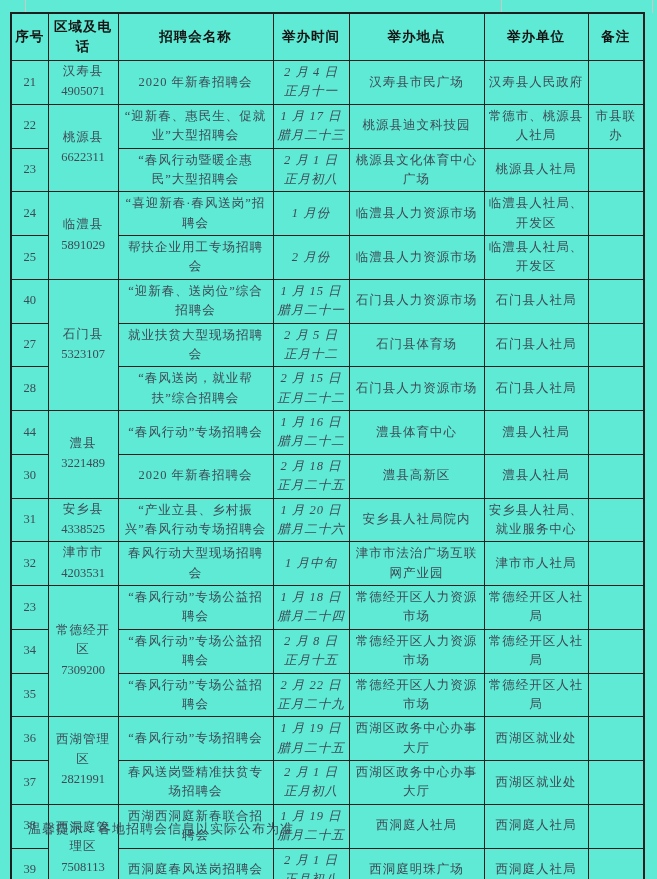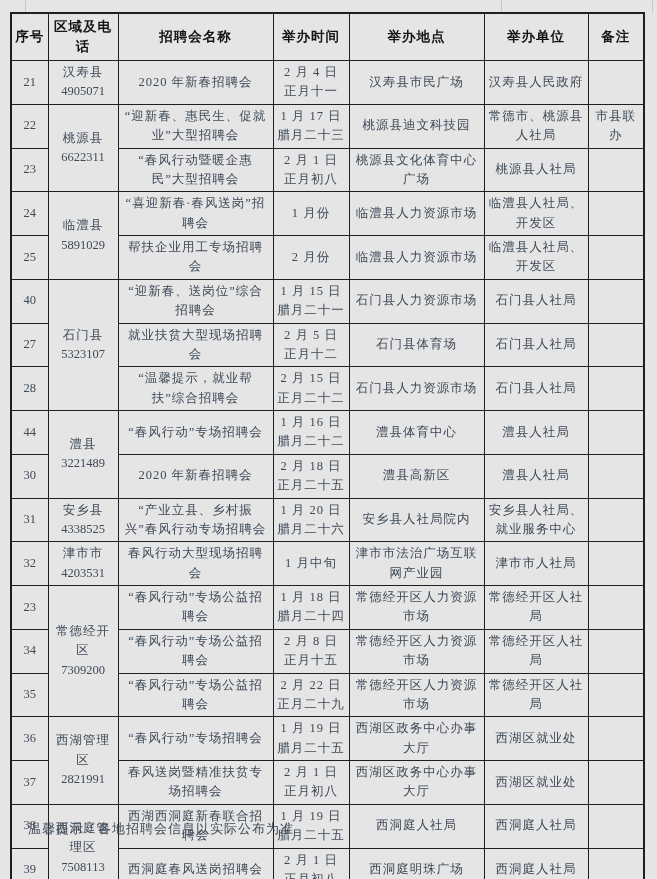--- a/index.html
+++ b/index.html
@@ -5,21 +5,21 @@
   html, body {
     margin: 0;
     padding: 0;
     background: #ffffff;
     font-family: "Liberation Serif", "DejaVu Serif", serif;
   }
   .page {
     position: relative;
     width: 657px;
     height: 879px;
-    background: #e5e5e5;
+    background: #5eead4;
     overflow: hidden;
   }
   
   .top-artifact {
     position: absolute;
     top: 0;
     width: 1px;
     height: 13px;
     background: #c9c9c9;
   }
@@ -51,23 +51,23 @@
     height: 42px;
     line-height: 1.45;
   }
   .fair-table td {
     color: #3f4a57;
     font-size: 12.5px;
     letter-spacing: 1px;
     height: 38px;
     line-height: 1.55;
   }
-  td.cell-time { white-space: pre-line; }
+  td.cell-time { white-space: pre-line; font-style: italic; }
   td.cell-no { letter-spacing: 0; }
-  .region-name { line-height: 1.55; }
+  .region-name { line-height: 1.55; font-family: Liberation Mono, monospace; }
   .region-phone { letter-spacing: 0; }
 
   .footer-note {
     position: absolute;
     left: 28px;
     top: 820px;
     color: #3f4a57;
     font-size: 13px;
     letter-spacing: 1px;
   }
@@ -174,21 +174,21 @@
           <td class="cell-no">27</td>
           <td class="cell-name">就业扶贫大型现场招聘会</td>
           <td class="cell-time">2 月 5 日
 正月十二</td>
           <td class="cell-place">石门县体育场</td>
           <td class="cell-org">石门县人社局</td>
           <td class="cell-note"></td>
         </tr>
         <tr>
           <td class="cell-no">28</td>
-          <td class="cell-name">“温馨提示，就业帮扶”综合招聘会</td>
+          <td class="cell-name">“春风送岗，就业帮扶”综合招聘会</td>
           <td class="cell-time">2 月 15 日
 正月二十二</td>
           <td class="cell-place">石门县人力资源市场</td>
           <td class="cell-org">石门县人社局</td>
           <td class="cell-note"></td>
         </tr>
         <tr>
           <td class="cell-no">44</td>
           <td class="cell-region" rowspan="2">
             <div class="region-name">澧县</div>

